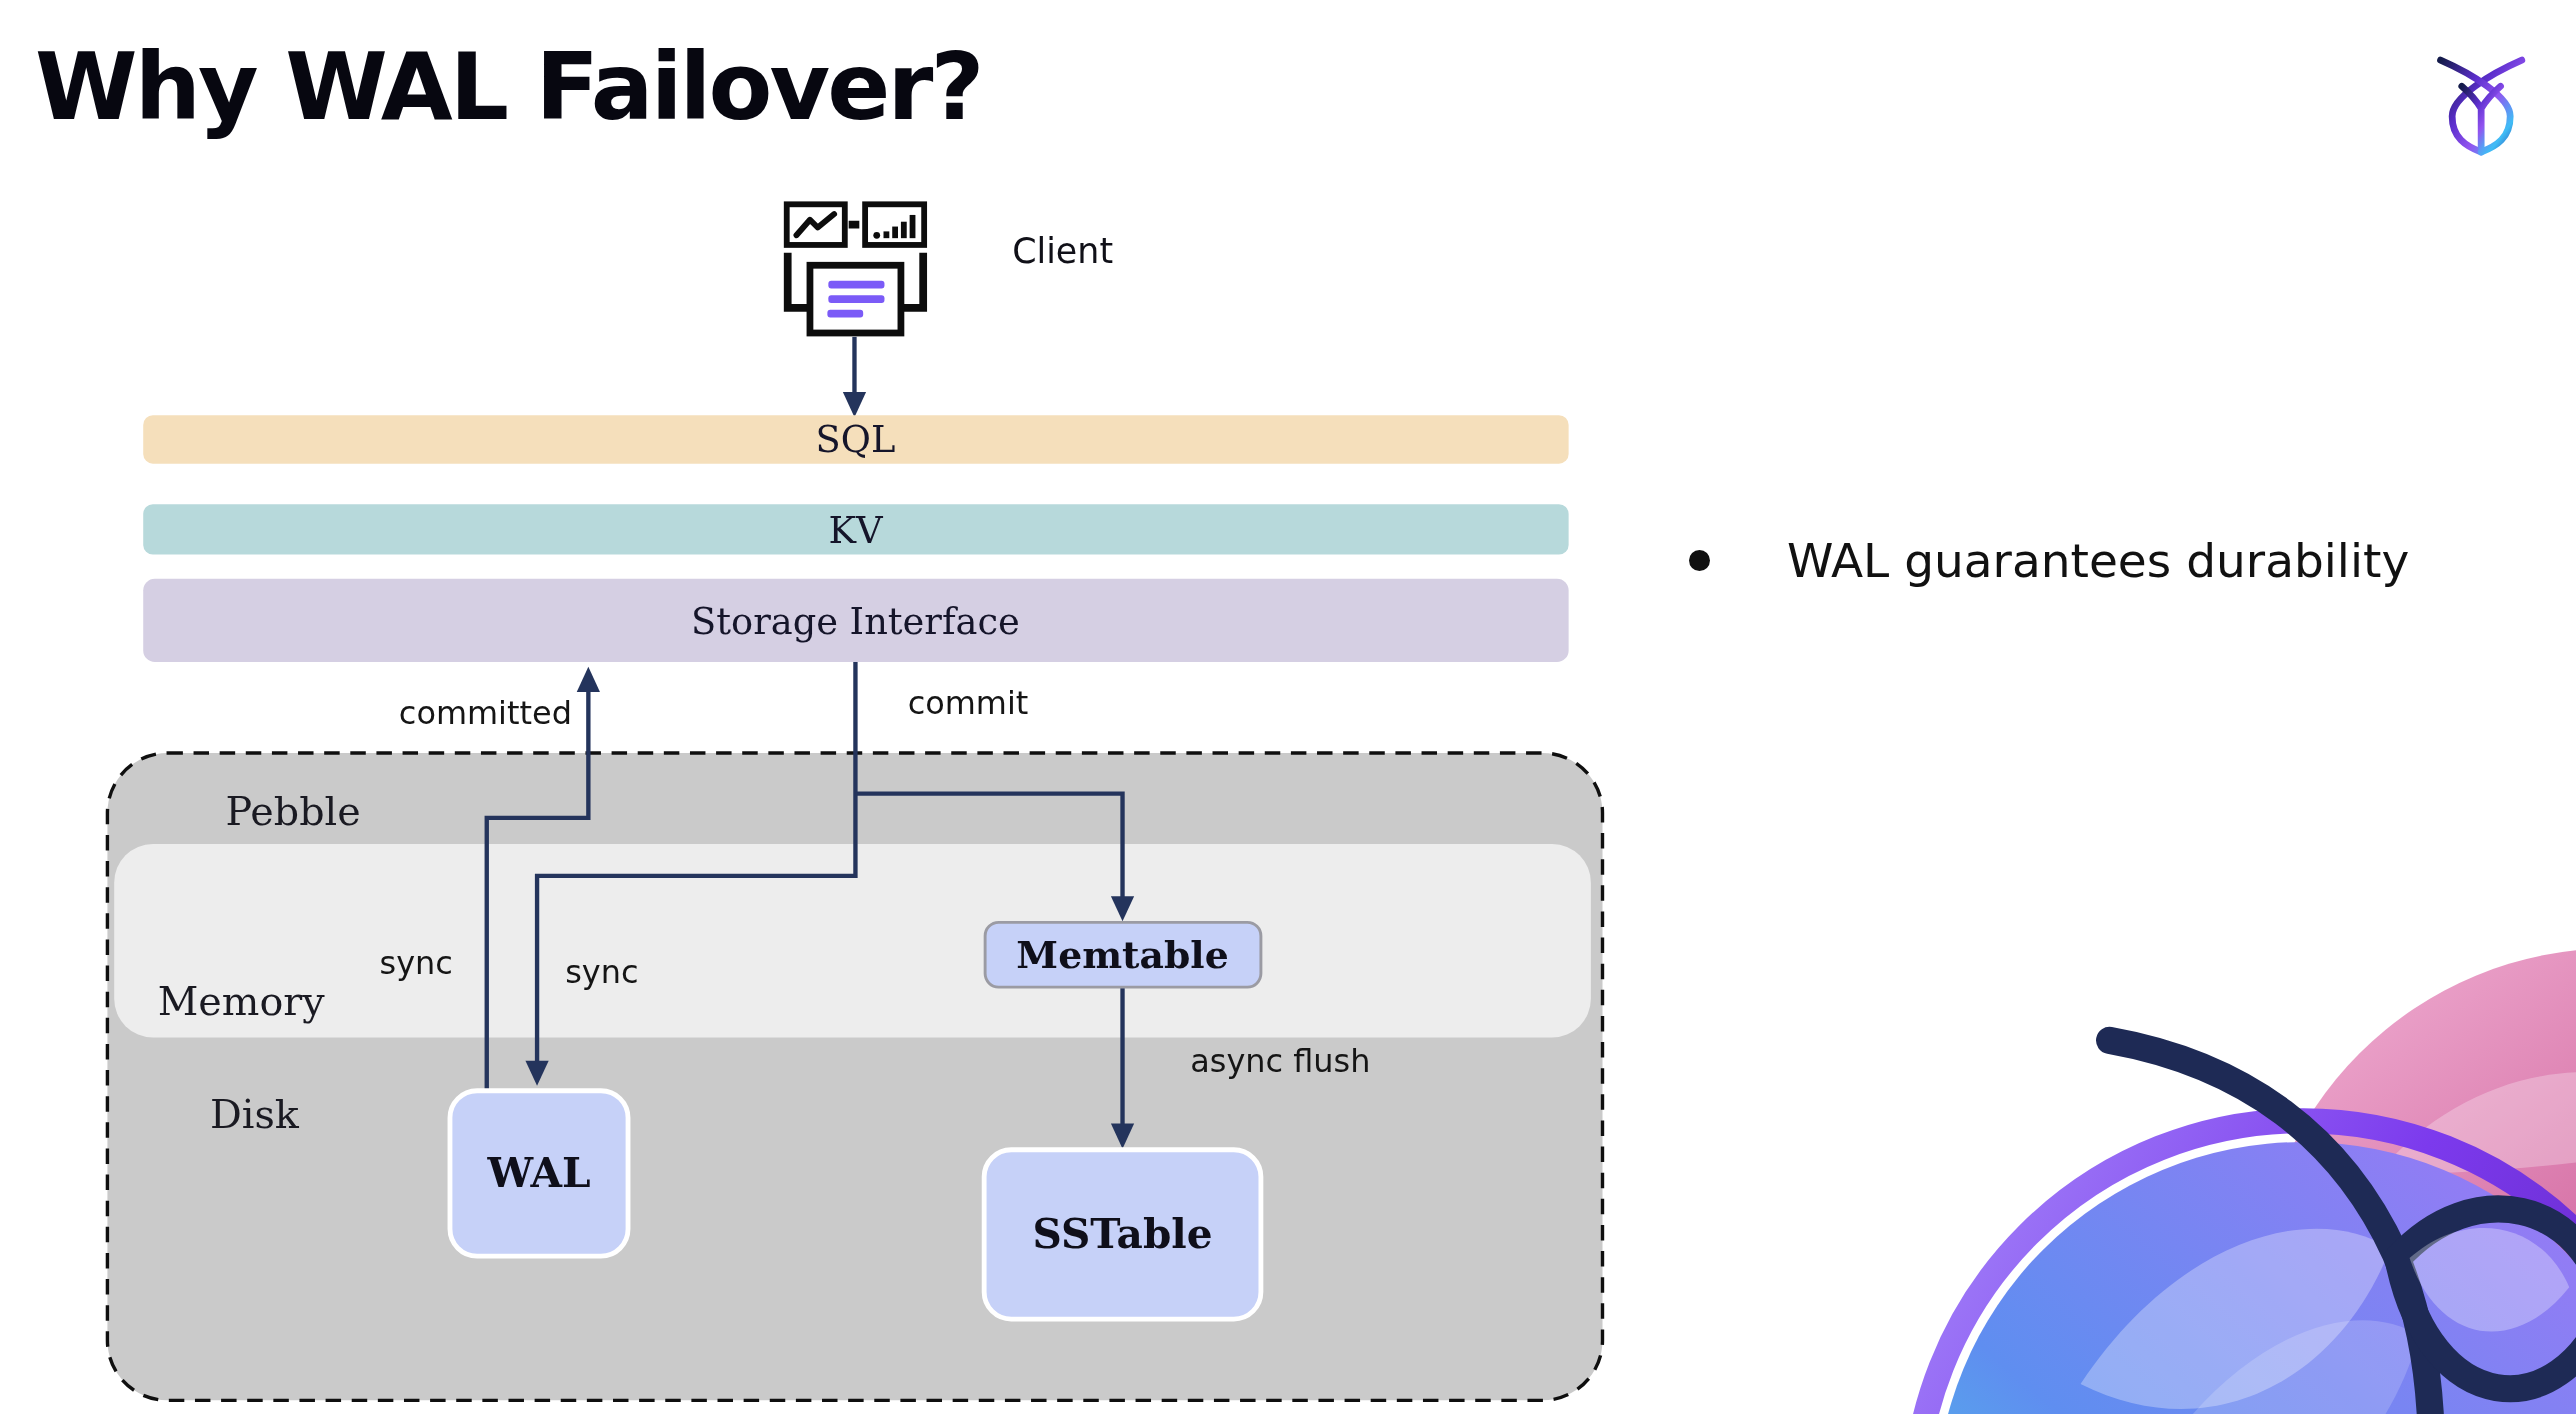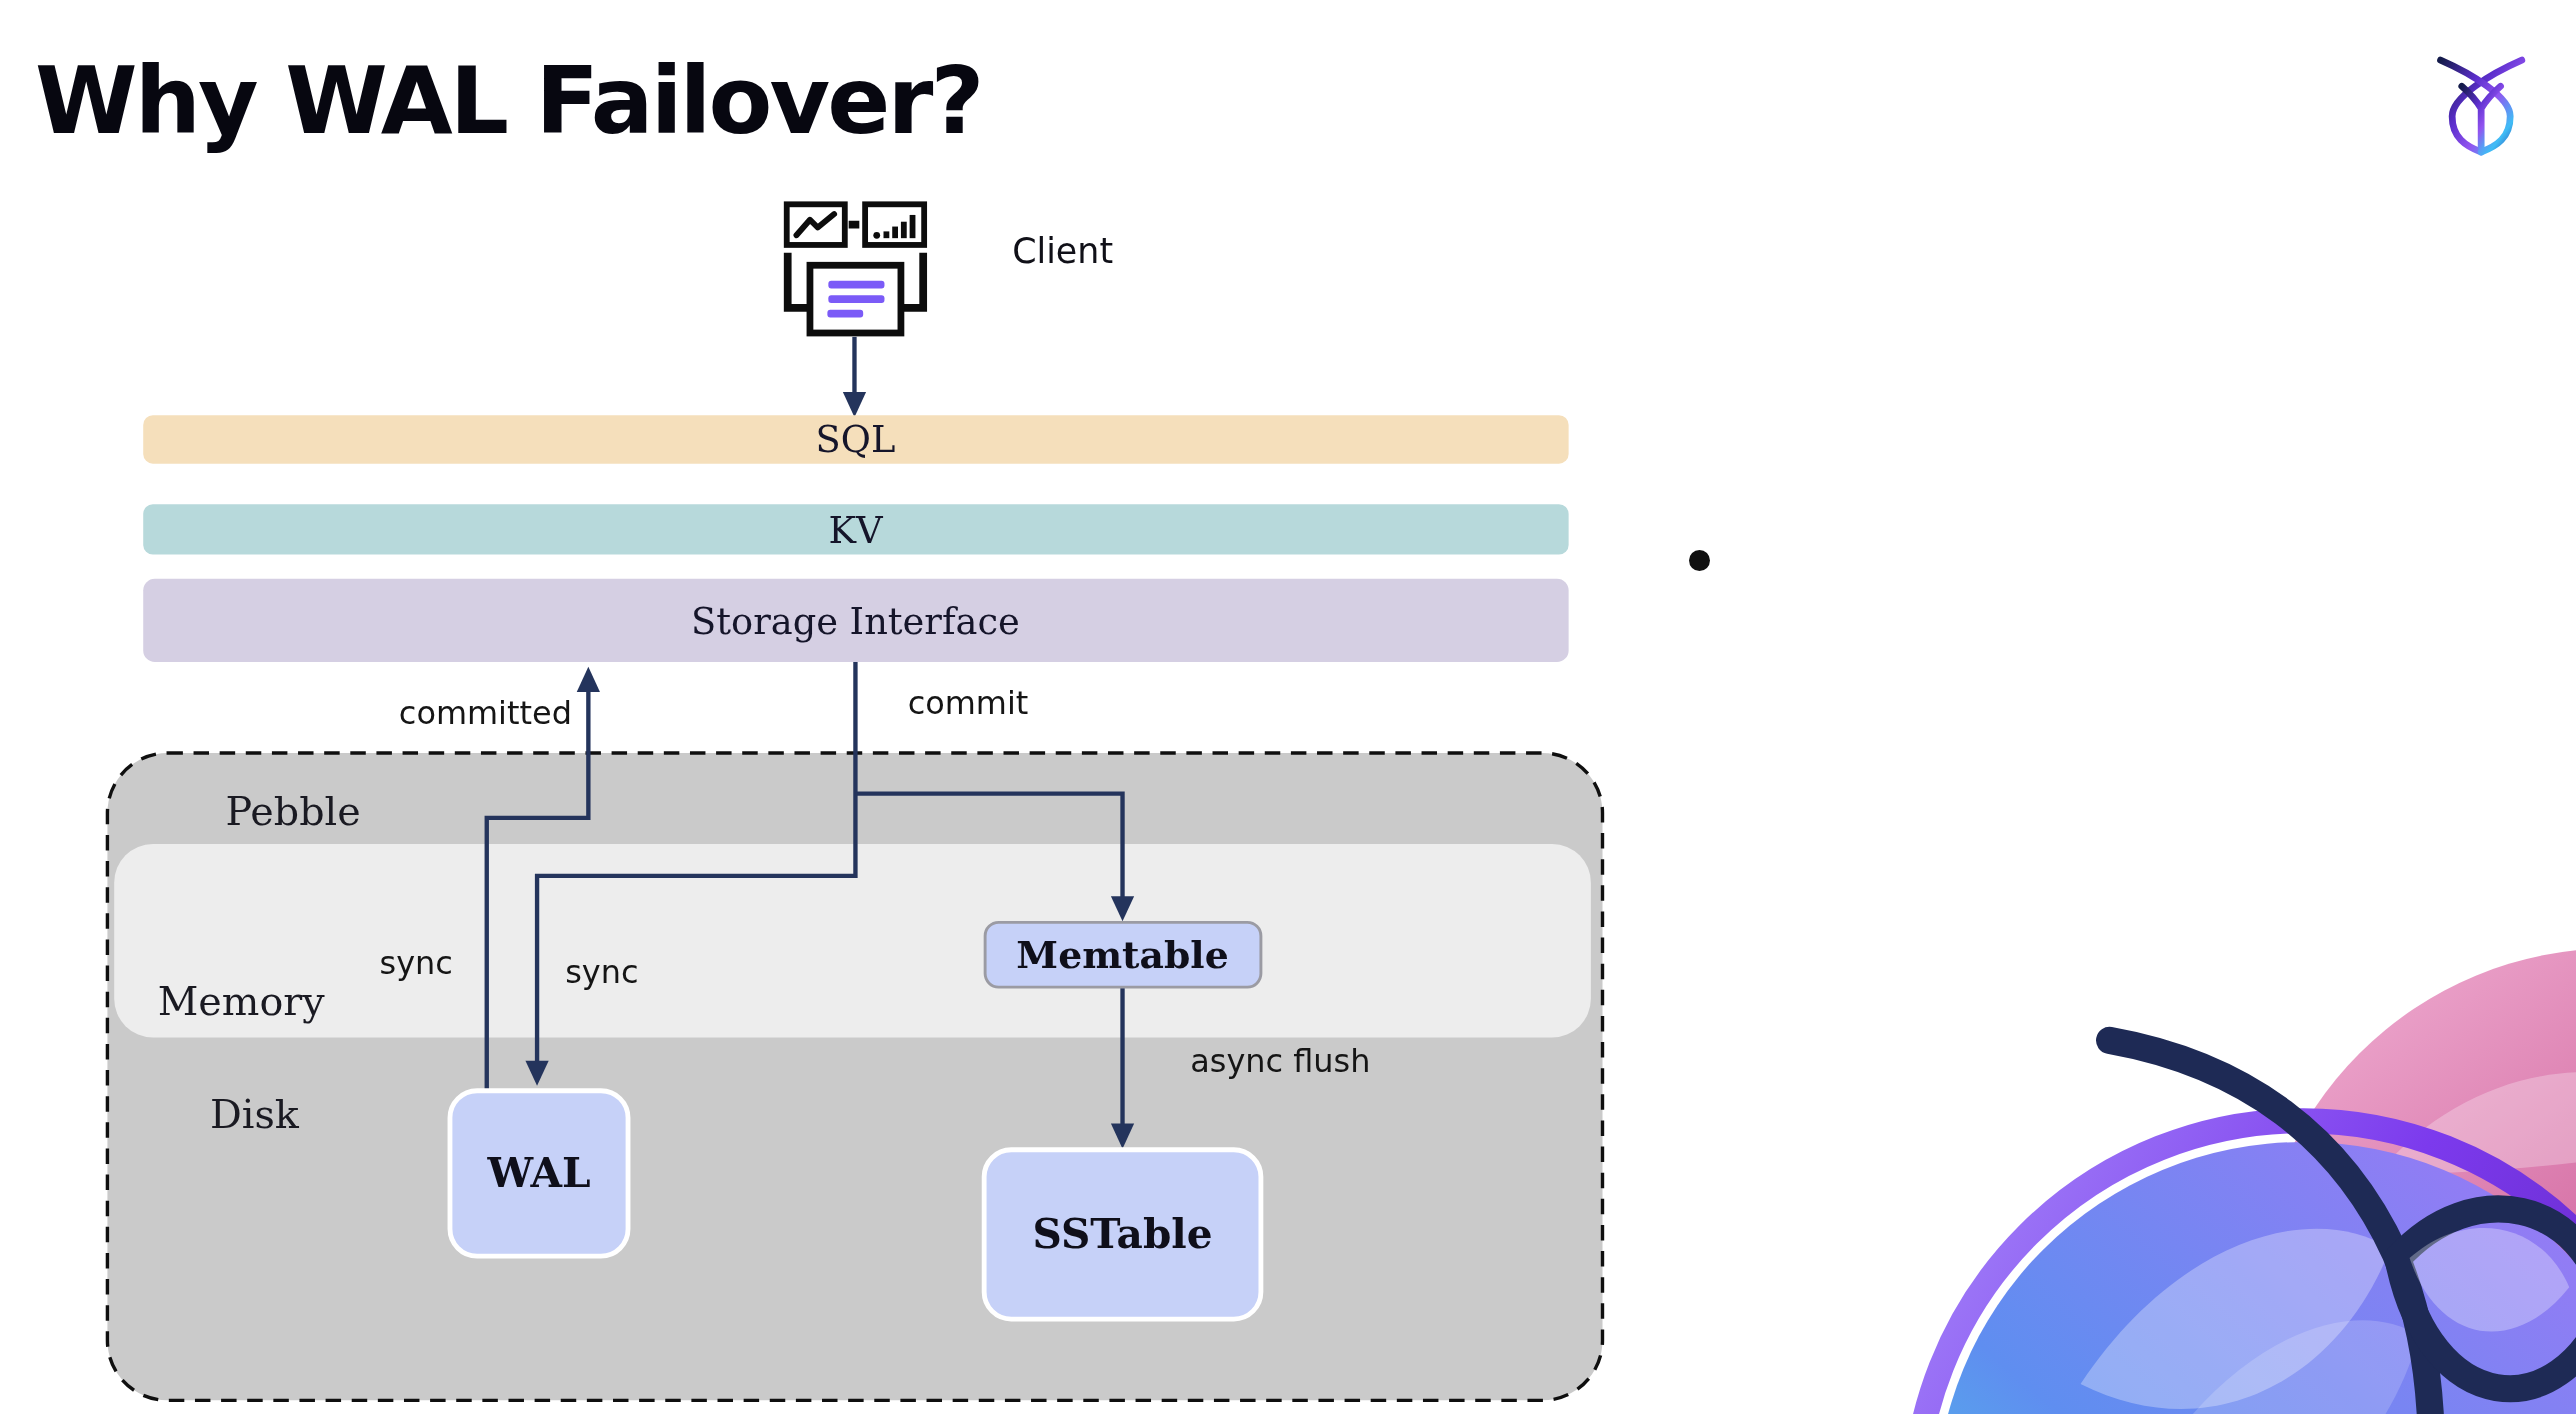--- a/index.html
+++ b/index.html
@@ -4,21 +4,21 @@
 <style>
   html,body{margin:0;padding:0;background:#ffffff;}
   .slide{
     position:relative;
     width:2576px;height:1415px;
     background:#ffffff;
     overflow:hidden;
     font-family:"DejaVu Sans", sans-serif;
   }
   .title{
-    position:absolute;left:35px;top:50px;
+    position:absolute;left:35px;top:36px;
     font-size:93px;font-weight:bold;letter-spacing:-2.9px;
     color:#070710;line-height:1.1;white-space:nowrap;
   }
   .bullets{position:absolute;left:1689px;top:530px;width:803px;}
   .bullet{display:flex;align-items:flex-start;margin-bottom:45px;}
   .bullet .dot{
     flex:none;width:21px;height:21px;border-radius:50%;
     background:#101010;margin-top:20.3px;
   }
   .bullet .btext{
@@ -37,20 +37,21 @@
 </head>
 <body>
 
 <div class="slide">
 
   <div class="title">Why WAL Failover?</div>
 
   <div class="bullets">
     <div class="bullet">
       <span class="dot"></span>
+      <div class="btext">WAL guarantees durability</div>
     </div>
   </div>
 
   <svg width="2576" height="1415" viewBox="0 0 2662 1462" style="position:absolute;left:0;top:0;">
     <defs>
       <linearGradient id="logoG" x1="0%" y1="0%" x2="100%" y2="100%">
         <stop offset="0%" stop-color="#141b4a"></stop>
         <stop offset="35%" stop-color="#5b2ecc"></stop>
         <stop offset="60%" stop-color="#9254f0"></stop>
         <stop offset="85%" stop-color="#3fbdf6"></stop>

